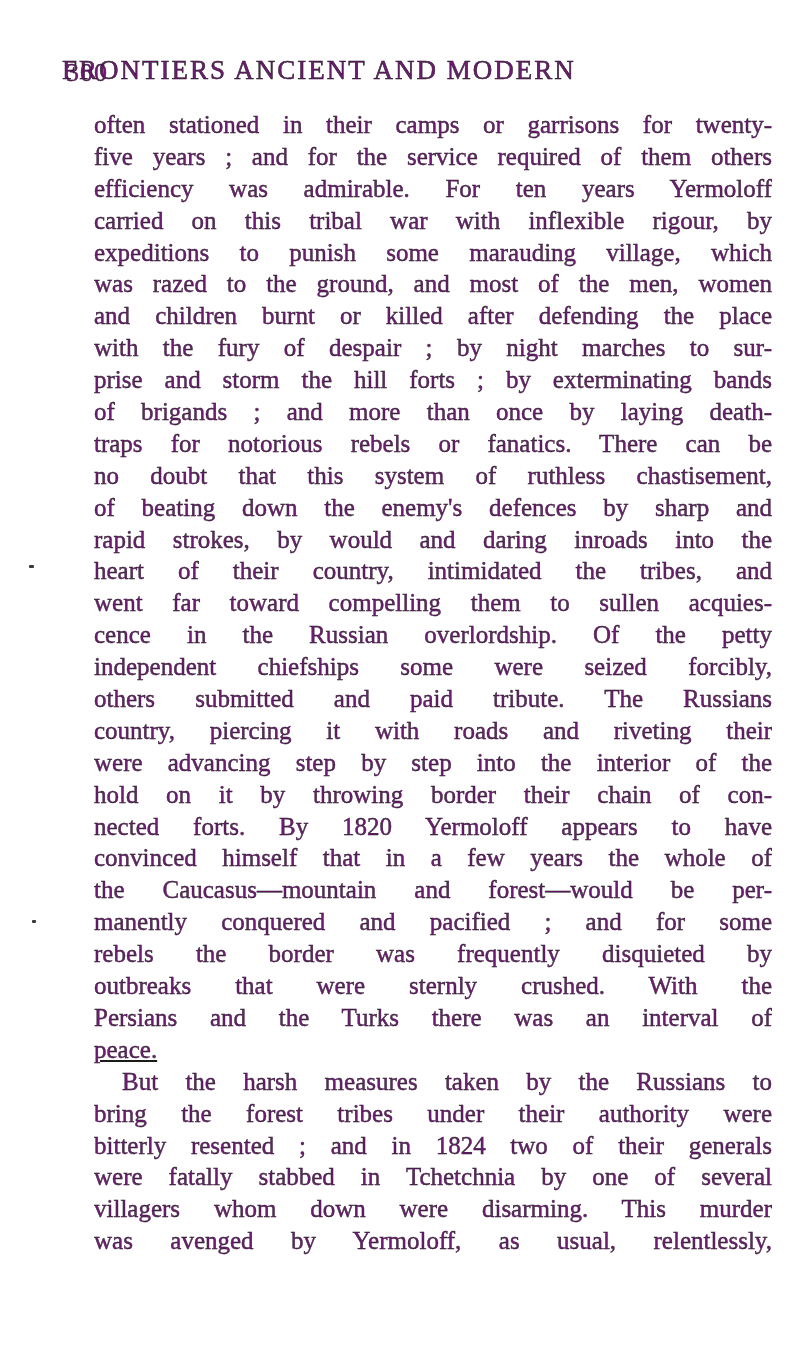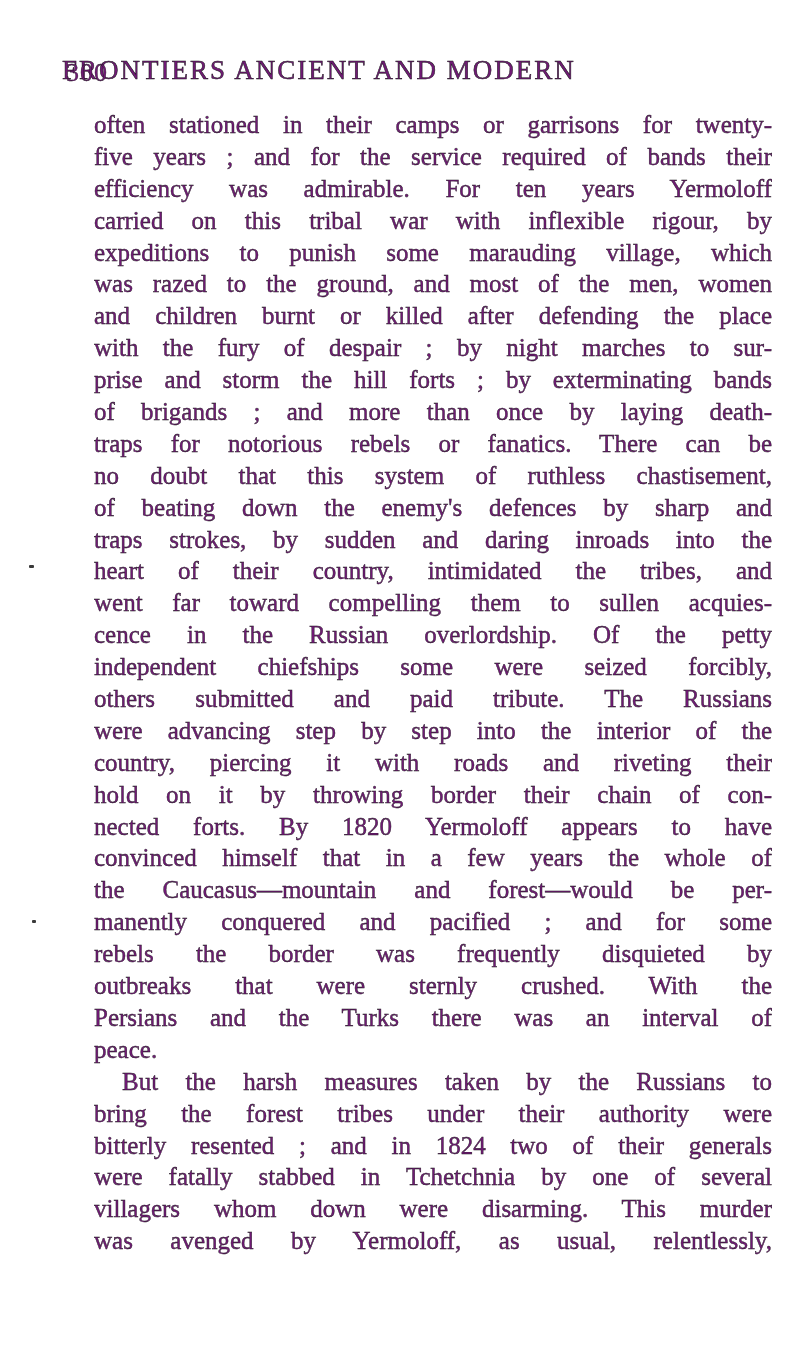--- a/index.html
+++ b/index.html
@@ -47,20 +47,21 @@
   .line {
     height: 31.9px;
     line-height: 31.9px;
     text-align: justify;
     text-align-last: justify;
     overflow: hidden;
   }
   .line.no-just {
     text-align: center;
     text-align-last: left;
+    text-decoration: underline;
   }
   .line.indent {
     text-indent: 28px;
   }
   
   .speck {
     position: absolute;
     background: #3a3a3a;
     border-radius: 1px;
   }
@@ -72,40 +73,40 @@
 
 <div class="page">
 
   <div class="header">
     <span class="pagenum">300</span>
     <span class="running-title">FRONTIERS ANCIENT AND MODERN</span>
   </div>
 
   <div class="bodytext" id="bodytext">
       <div class="line">often stationed in their camps or garrisons for twenty-</div>
-      <div class="line">five years ; and for the service required of bands their</div>
+      <div class="line">five years ; and for the service required of them others</div>
       <div class="line">efficiency was admirable. For ten years Yermoloff</div>
       <div class="line">carried on this tribal war with inflexible rigour, by</div>
       <div class="line">expeditions to punish some marauding village, which</div>
       <div class="line">was razed to the ground, and most of the men, women</div>
       <div class="line">and children burnt or killed after defending the place</div>
       <div class="line">with the fury of despair ; by night marches to sur-</div>
       <div class="line">prise and storm the hill forts ; by exterminating bands</div>
       <div class="line">of brigands ; and more than once by laying death-</div>
       <div class="line">traps for notorious rebels or fanatics. There can be</div>
       <div class="line">no doubt that this system of ruthless chastisement,</div>
       <div class="line">of beating down the enemy's defences by sharp and</div>
-      <div class="line">traps strokes, by sudden and daring inroads into the</div>
+      <div class="line">rapid strokes, by would and daring inroads into the</div>
       <div class="line">heart of their country, intimidated the tribes, and</div>
       <div class="line">went far toward compelling them to sullen acquies-</div>
       <div class="line">cence in the Russian overlordship. Of the petty</div>
       <div class="line">independent chiefships some were seized forcibly,</div>
       <div class="line">others submitted and paid tribute. The Russians</div>
+      <div class="line">country, piercing it with roads and riveting their</div>
       <div class="line">were advancing step by step into the interior of the</div>
-      <div class="line">country, piercing it with roads and riveting their</div>
       <div class="line">hold on it by throwing border their chain of con-</div>
       <div class="line">nected forts. By 1820 Yermoloff appears to have</div>
       <div class="line">convinced himself that in a few years the whole of</div>
       <div class="line">the Caucasus—mountain and forest—would be per-</div>
       <div class="line">manently conquered and pacified ; and for some</div>
       <div class="line">rebels the border was frequently disquieted by</div>
       <div class="line">outbreaks that were sternly crushed. With the</div>
       <div class="line">Persians and the Turks there was an interval of</div>
       <div class="line no-just">peace.</div>
       <div class="line indent">But the harsh measures taken by the Russians to</div>

